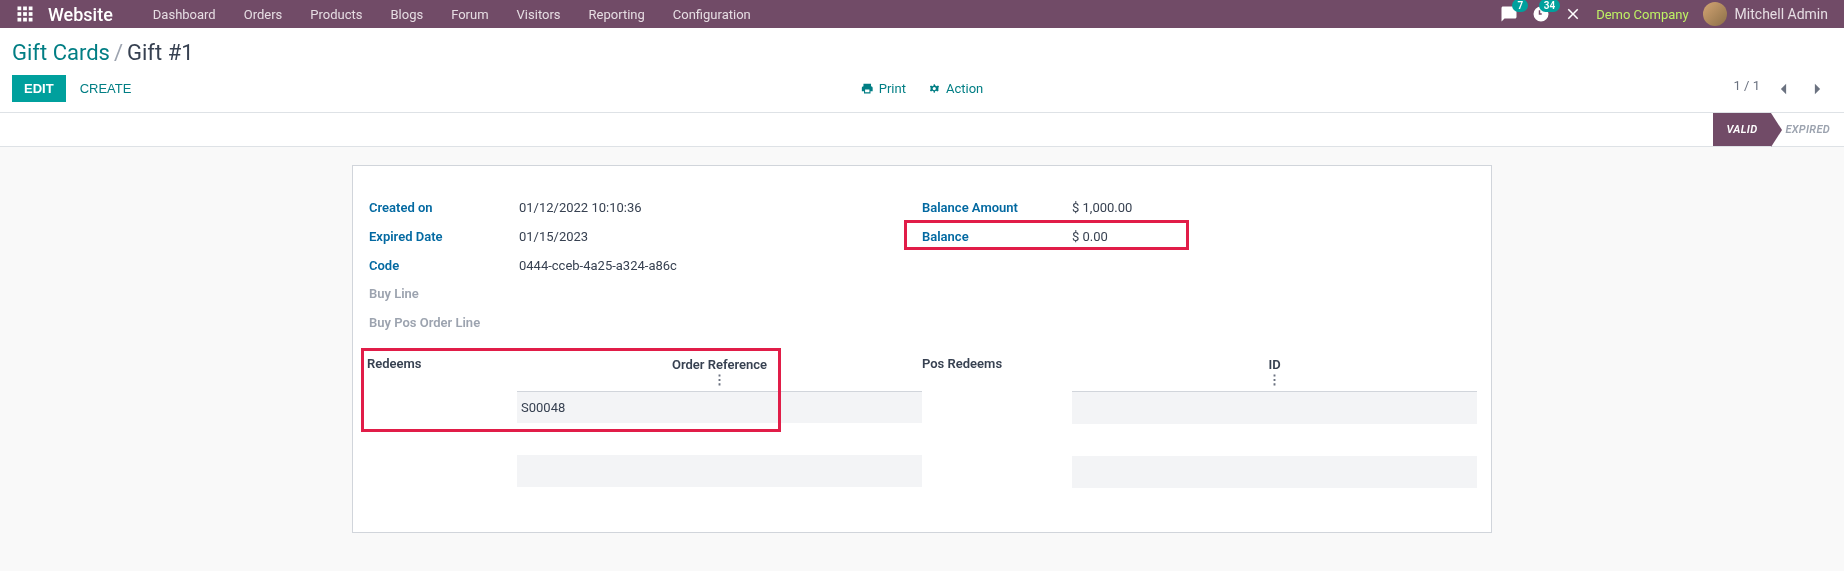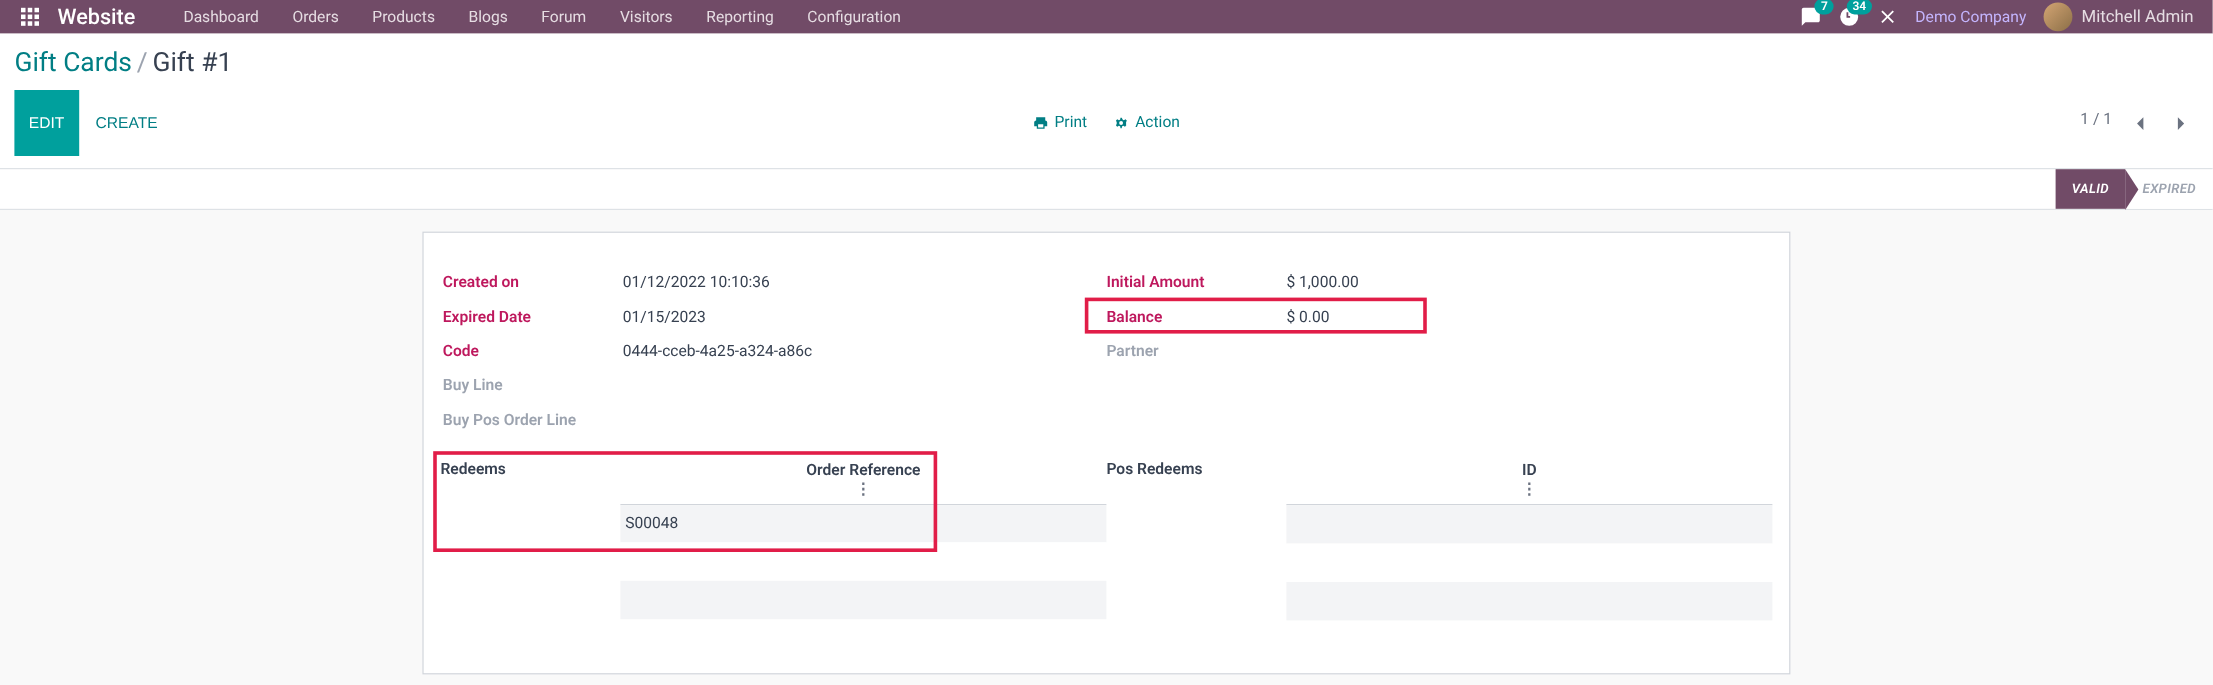--- a/index.html
+++ b/index.html
@@ -54,21 +54,21 @@
     position: absolute;
     top: -6px; right: -10px;
     background: #00A09D;
     color: #fff;
     font-size: 10px;
     padding: 1px 5px;
     border-radius: 8px;
     font-weight: 600;
   }
   .navbar .company {
-    color: #c4b5fd;
+    color: #bef264;
     font-size: 13px;
     cursor: pointer;
   }
   .navbar .user {
     display: flex; align-items: center; gap: 8px;
     color: #e6dde3;
     cursor: pointer;
   }
   .avatar {
     width: 24px; height: 24px; border-radius: 50%;
@@ -99,23 +99,23 @@
     display: flex;
     align-items: center;
     padding: 10px 16px 10px 12px;
     border-bottom: 1px solid #dee2e6;
     position: relative;
   }
   .btn-edit {
     background: #00A09D;
     color: #fff;
     border: none;
-    padding: 20px 12px;
-    font-size: 13px;
-    font-weight: 400;
+    padding: 6px 12px;
+    font-size: 13px;
+    font-weight: 700;
     cursor: pointer;
     margin-right: 14px;
   }
   .btn-create {
     background: none;
     border: none;
     color: #017e84;
     font-size: 13px;
     font-weight: 500;
     cursor: pointer;
@@ -203,21 +203,21 @@
   .form-col { flex: 1; min-width: 0; position: relative; }
   .form-row {
     display: flex;
     align-items: baseline;
     padding: 4px 0;
     line-height: 1.6;
   }
   .form-row .lbl {
     width: 150px;
     font-weight: 600;
-    color: #be185d;
+    color: #0369a1;
     flex-shrink: 0;
     font-size: 13px;
   }
   .form-row .lbl.muted { color: #9ca3af; font-weight: 600; }
   .form-row .val {
     color: #374151;
     font-size: 13px;
   }
 
   .redbox {
@@ -397,29 +397,26 @@
         </div>
         <div class="form-row">
           <span class="lbl muted">Buy Line</span>
         </div>
         <div class="form-row">
           <span class="lbl muted" style="width:auto">Buy Pos Order Line</span>
         </div>
       </div>
       <div class="form-col">
         <div class="form-row">
-          <span class="lbl">Initial Amount</span>
+          <span class="lbl">Balance Amount</span>
           <span class="val">$ 1,000.00</span>
         </div>
         <div class="form-row">
           <span class="lbl">Balance</span>
           <span class="val">$ 0.00</span>
-        </div>
-        <div class="form-row">
-          <span class="lbl muted">Partner</span>
         </div>
         <div class="redbox balance"></div>
       </div>
     </div>
 
     <div class="subpanels">
       <div class="subpanel">
         <div class="subpanel-hdr">
           <span class="lbl">Redeems</span>
         </div>

